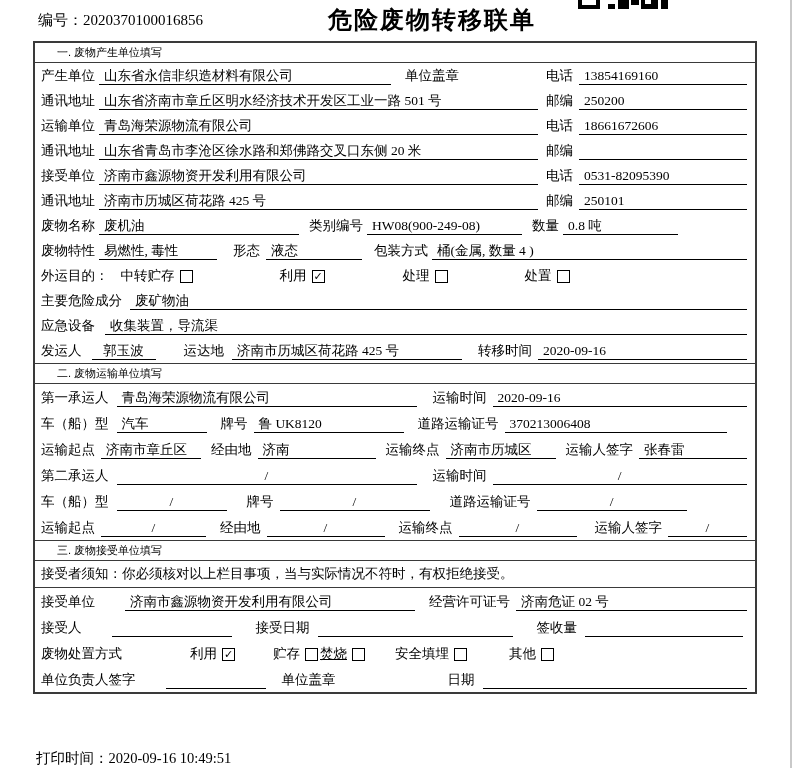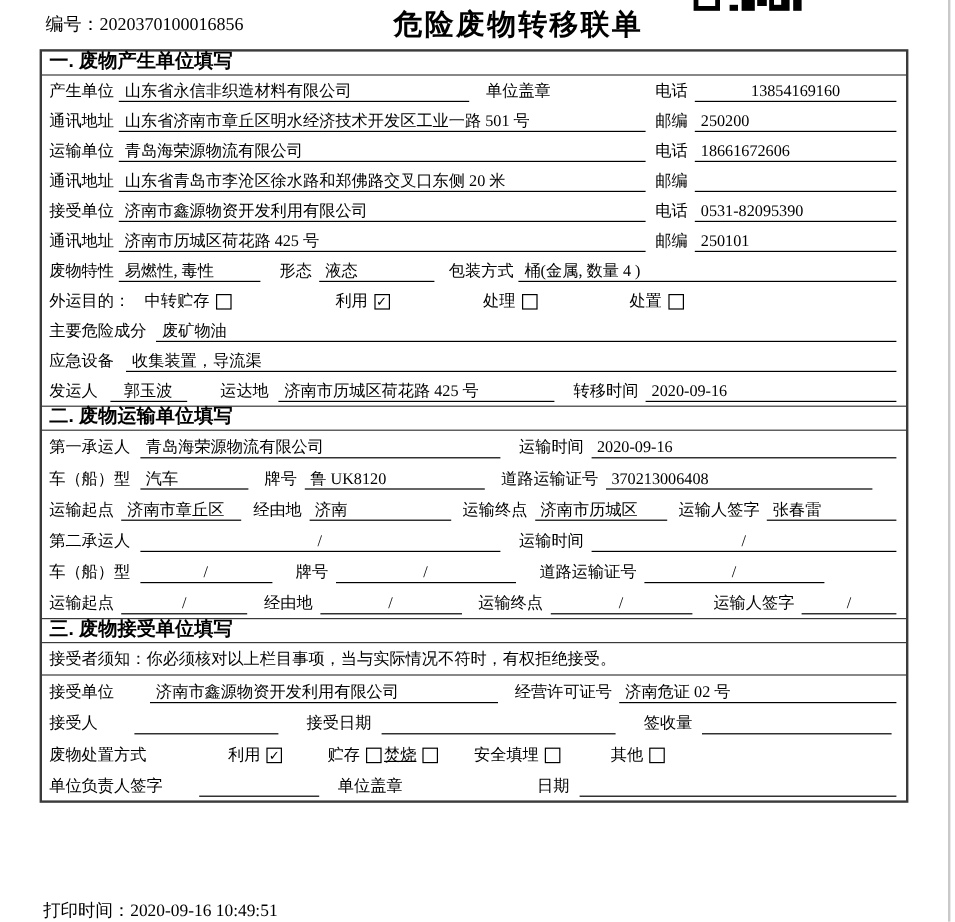--- a/index.html
+++ b/index.html
@@ -18,22 +18,22 @@
   }
   .qr { position:absolute; left:578px; top:0; width:92px; height:10px; }
   .qr i { position:absolute; background:#000; }
   .qr .w { background:#fff; }
 
   .form-table {
     position:absolute; left:33px; top:41px; width:724px;
     border:2px solid #3a3a3a; background:#fff;
   }
   .sec-header {
-    height:20px; line-height:18px; padding-left:6px;
-    font-family:"Liberation Sans","DejaVu Sans",sans-serif; font-weight:bold; font-size:16px;
+    height:20px; line-height:18px; padding-left:22px;
+    font-family:"Liberation Sans","DejaVu Sans",sans-serif; font-weight:normal; font-size:11px;
     border-bottom:1px solid #3a3a3a;
   }
   .sec-header.bt { border-top:1px solid #3a3a3a; height:21px; }
   .notice { height:27px; line-height:26px; padding-left:6px; font-size:13.5px; border-bottom:1px solid #3a3a3a; white-space:nowrap; }
 
   .row { display:flex; align-items:flex-end; height:25px; padding:0 8px 3px 6px; font-size:13.5px; }
   .s2 .row, .s3 .row { height:26px; }
   .lbl { white-space:nowrap; height:18px; line-height:18px; flex:none; }
   .val {
     border-bottom:1px solid #000; height:18px; line-height:18px;
@@ -77,21 +77,21 @@
 
   <div class="sec s1">
     <div class="sec-header">一. 废物产生单位填写</div>
 
     <div class="row">
       <span class="lbl">产生单位</span>
       <span class="val" style="width:292px;margin-left:4px;">山东省永信非织造材料有限公司</span>
       <span class="lbl" style="margin-left:14px;">单位盖章</span>
       <span class="fill"></span>
       <span class="lbl" style="margin-right:6px;">电话</span>
-      <span class="val" style="width:168px;text-align:center;">13854169160</span>
+      <span class="val" style="width:168px;">13854169160</span>
     </div>
 
     <div class="row">
       <span class="lbl">通讯地址</span>
       <span class="val grow" style="margin-left:4px;margin-right:8px;">山东省济南市章丘区明水经济技术开发区工业一路 501 号</span>
       <span class="lbl" style="margin-right:6px;">邮编</span>
       <span class="val" style="width:168px;">250200</span>
     </div>
 
     <div class="row">
@@ -115,20 +115,29 @@
       <span class="val" style="width:168px;">0531-82095390</span>
     </div>
 
     <div class="row">
       <span class="lbl">通讯地址</span>
       <span class="val grow" style="margin-left:4px;margin-right:8px;">济南市历城区荷花路 425 号</span>
       <span class="lbl" style="margin-right:6px;">邮编</span>
       <span class="val" style="width:168px;">250101</span>
     </div>
 
+    <div class="row">
+      <span class="lbl">废物名称</span>
+      <span class="val" style="width:200px;margin-left:4px;">废机油</span>
+      <span class="lbl" style="margin-left:10px;">类别编号</span>
+      <span class="val" style="width:155px;margin-left:4px;">HW08(900-249-08)</span>
+      <span class="lbl" style="margin-left:10px;">数量</span>
+      <span class="val" style="width:115px;margin-left:4px;">0.8 吨</span>
+      <span class="fill"></span>
+    </div>
 
     <div class="row">
       <span class="lbl">废物特性</span>
       <span class="val" style="width:118px;margin-left:4px;">易燃性, 毒性</span>
       <span class="lbl" style="margin-left:16px;">形态</span>
       <span class="val" style="width:96px;margin-left:6px;">液态</span>
       <span class="lbl" style="margin-left:12px;">包装方式</span>
       <span class="val grow" style="margin-left:4px;">桶(金属, 数量  4 )</span>
     </div>
 

